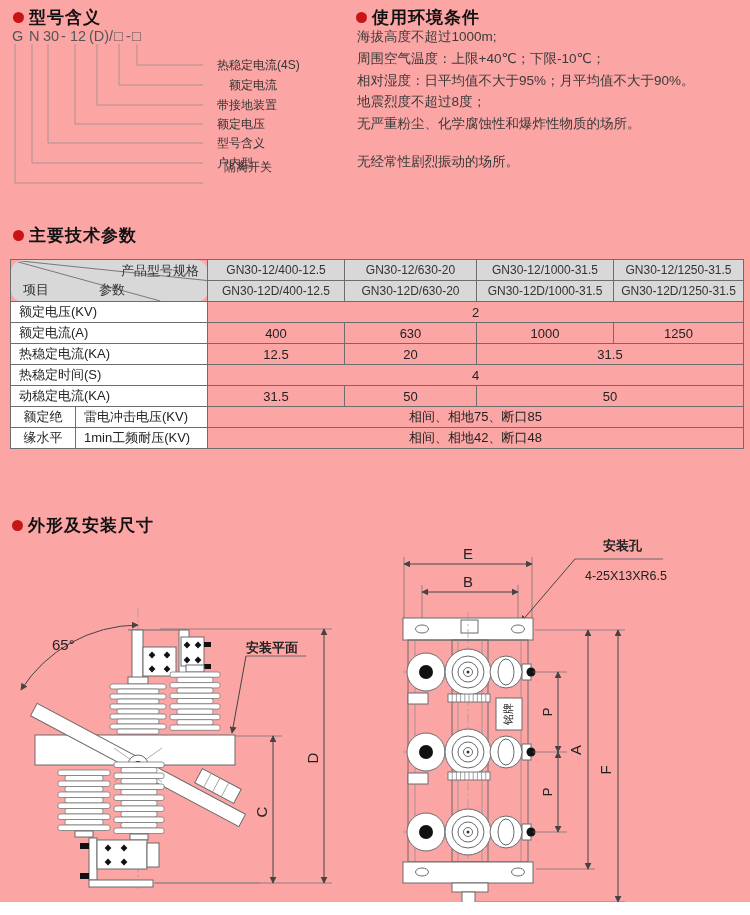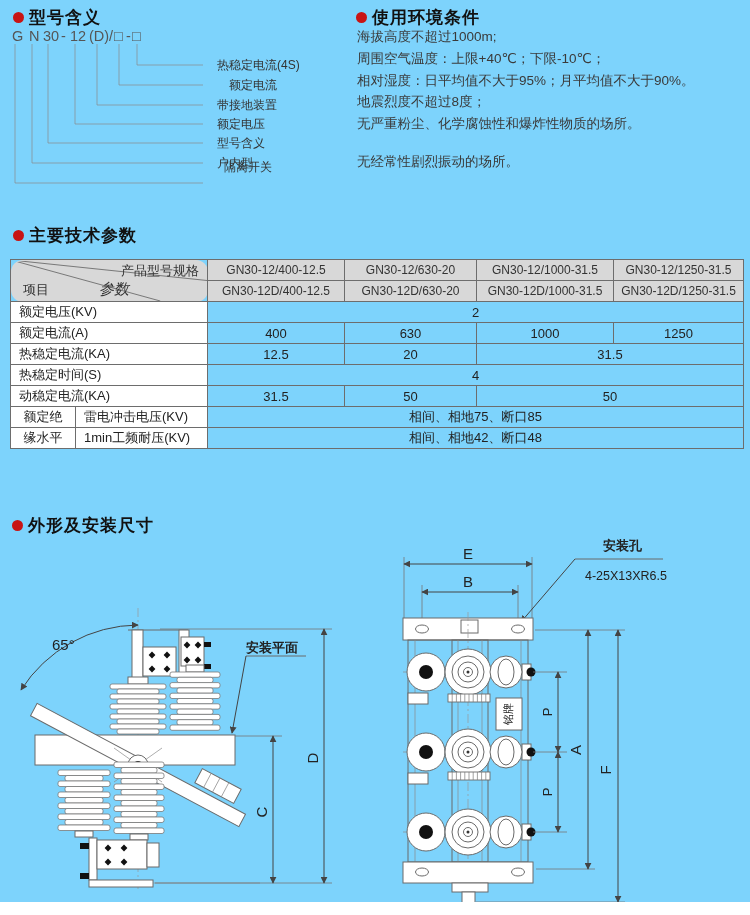--- a/index.html
+++ b/index.html
@@ -1,16 +1,16 @@
 <!DOCTYPE html>
 <html><head>
 <meta charset="utf-8">
 <style>
   html,body{margin:0;padding:0;background:#fff;}
-  #canvas{position:relative;width:750px;height:902px;background:#7dd3fc;overflow:hidden;
+  #canvas{position:relative;width:750px;height:902px;background:#fca5a5;overflow:hidden;
           font-family:"Liberation Sans","DejaVu Sans",sans-serif;color:#222;}
   .abs{position:absolute;}
   .sec-title{position:absolute;font-size:17px;font-weight:bold;color:#111;letter-spacing:1px;white-space:nowrap;}
   .bullet{display:inline-block;width:11px;height:11px;border-radius:50%;background:#c81414;margin-right:5px;}
   .tok{position:absolute;font-size:14.5px;color:#555;white-space:nowrap;}
   .fork-label{position:absolute;left:217px;font-size:12px;color:#333;white-space:nowrap;}
   .env-line{position:absolute;left:357px;font-size:13.5px;color:#3a3a3a;white-space:nowrap;}
   .subtitle{position:absolute;font-size:14px;font-weight:bold;color:#111;white-space:nowrap;}
 
   table.params{position:absolute;left:10px;top:259px;border-collapse:collapse;table-layout:fixed;
@@ -18,21 +18,21 @@
   table.params th,table.params td{border:1px solid #6d6d6d;height:20px;padding:0 3px;
                font-weight:normal;white-space:nowrap;overflow:hidden;}
   table.params thead th{background:#d8d8d8;text-align:center;font-size:12px;color:#333;}
   table.params tbody th{background:#fff;text-align:left;padding-left:8px;}
   table.params tbody th.grp{text-align:center;padding-left:3px;}
   table.params tbody td{text-align:center;}
   th.corner{position:relative;padding:0;border-radius:12px;}
   .corner svg{position:absolute;left:0;top:0;width:100%;height:100%;}
   .c-top{position:absolute;top:2px;right:8px;font-size:13px;}
   .c-item{position:absolute;left:12px;bottom:2px;font-size:13px;}
-  .c-param{position:absolute;left:88px;bottom:2px;font-size:15px;font-style:italic;}
+  .c-param{position:absolute;left:88px;bottom:2px;font-size:13px;}
 
   svg .ln{stroke:#6a6a6a;fill:none;stroke-width:1;}
   svg .thin{stroke:#8a8a8a;fill:none;stroke-width:.7;}
   svg .fillw{fill:#fff;stroke:#6a6a6a;stroke-width:1;}
   svg .dim{stroke:#444;stroke-width:1;fill:none;marker-start:url(#arr);marker-end:url(#arr);}
   svg .ext{stroke:#777;stroke-width:.8;fill:none;}
   svg .dash{stroke:#999;stroke-width:.7;stroke-dasharray:9 3 2 3;fill:none;}
   svg text{fill:#222;font-family:"Liberation Sans","DejaVu Sans",sans-serif;}
   svg .dimtxt{font-size:15px;}
   svg .cntxt{font-size:13px;font-weight:bold;}

